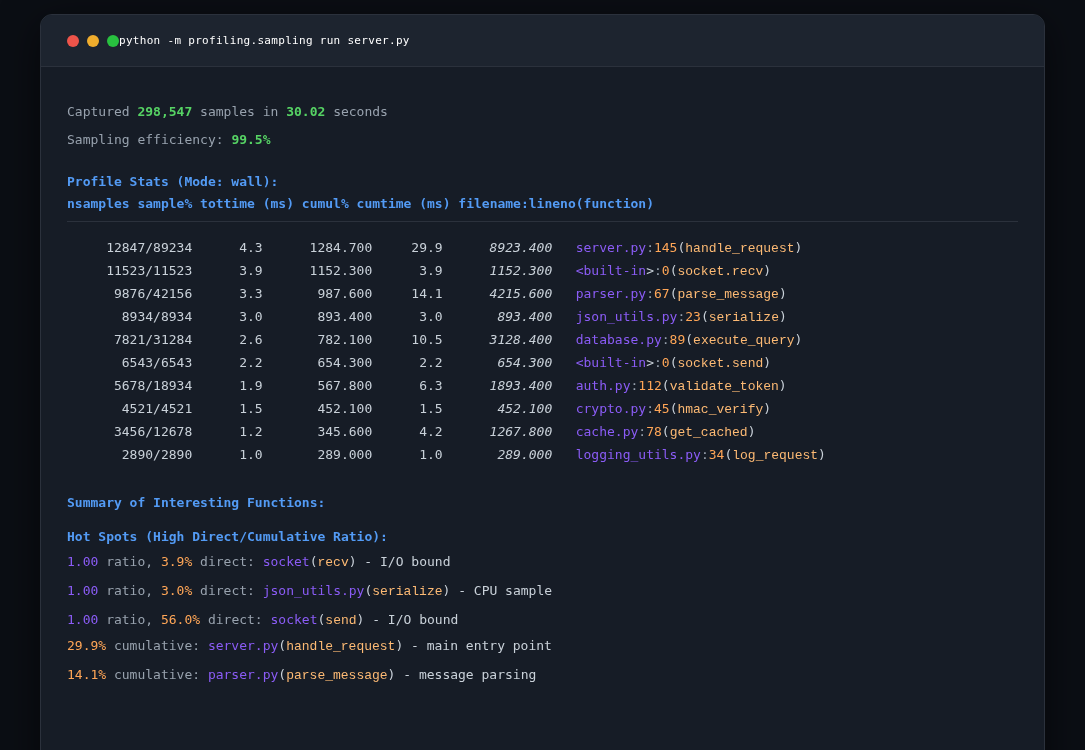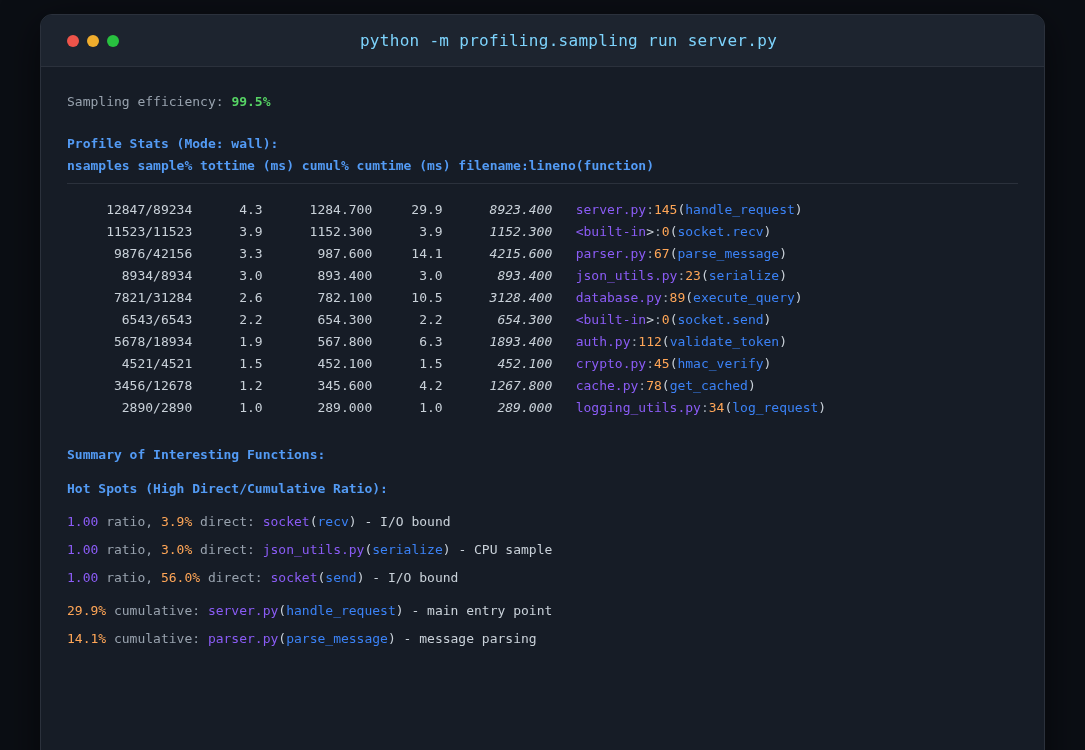--- a/index.html
+++ b/index.html
@@ -12,42 +12,42 @@
     box-shadow:0 10px 40px rgba(0,0,0,.55);
     overflow:hidden;
   }
   .titlebar {
     height:52px; background:#1d242f; border-bottom:1px solid #2b313c;
     display:flex; align-items:center; padding:0 26px;
   }
   .dots { display:flex; gap:8px; align-items:center; }
   .dot { width:12px; height:12px; border-radius:50%; }
   .title {
-    flex:1; text-align:center; color:#7dd3fc; font-size:16px; letter-spacing:.3px;
+    flex:1; color:#ffffff; font-size:11px; letter-spacing:.3px;
   }
 
   .content {
     padding:18px 26px 0 26px; font-size:13px; color:#c9d1d9;
   }
   .line { line-height:22px; white-space:pre; }
 
   .dim     { color:#98a2ae; }
   .bright  { color:#c9d1d9; }
   .green   { color:#8b5cf6; }
   .greenb  { color:#56d364; font-weight:600; }
   .blueb   { color:#539bf5; font-weight:700; }
-  .blue    { color:#3b82f6; }
+  .blue    { color:#fdba74;font-family:Liberation Mono, monospace; }
   .orange  { color:#ffa657; }
 
   .mt-p   { margin-top:16px; }   
   .mt-s   { margin-top:6px;  }   
   .mt-h   { margin-top:20px; }   
   .mt-sum { margin-top:25px; }   
   .mt-hot { margin-top:12px; }   
-  .mt-r1  { margin-top:11px;  }   
+  .mt-r1  { margin-top:3px;  }   
   .mt-orc { margin-top:19px; }   
 
   .rule {
     border:none; border-top:1px solid #2b313c;
     margin:6px 0 15px 0;
   }
 
   
   .trow span { display:inline-block; }
   .c1 { width:16ch; text-align:right; }
@@ -67,20 +67,21 @@
       <span class="dot" style="background:#ee544a"></span>
       <span class="dot" style="background:#f0ad2d"></span>
       <span class="dot" style="background:#28c13f"></span>
     </div>
     <div class="title">python -m profiling.sampling run server.py</div>
   </div>
 
   <div class="content">
 
 
+    <div class="line mt-p"><span class="dim">Captured </span><span class="greenb">298,547</span><span class="dim"> samples in </span><span class="greenb">30.02</span><span class="dim"> seconds</span></div>
 
 
     <div class="line mt-s"><span class="dim">Sampling efficiency: </span><span class="greenb">99.5%</span></div>
 
     <div class="line mt-h blueb">Profile Stats (Mode: wall):</div>
     <div class="line blueb">nsamples sample% tottime (ms) cumul% cumtime (ms) filename:lineno(function)</div>
 
     <hr class="rule">
 
     <div class="line trow"><span class="c1 bright">12847/89234</span><span class="c2 bright">4.3</span><span class="c3 bright">1284.700</span><span class="c4 bright">29.9</span><span class="c5 bright">8923.400</span><span class="fstart inlinetxt green">server.py</span><span class="inlinetxt bright"></span><span class="inlinetxt dim">:</span><span class="inlinetxt orange">145</span><span class="inlinetxt bright">(</span><span class="inlinetxt blue">handle_request</span><span class="inlinetxt bright">)</span></div>

